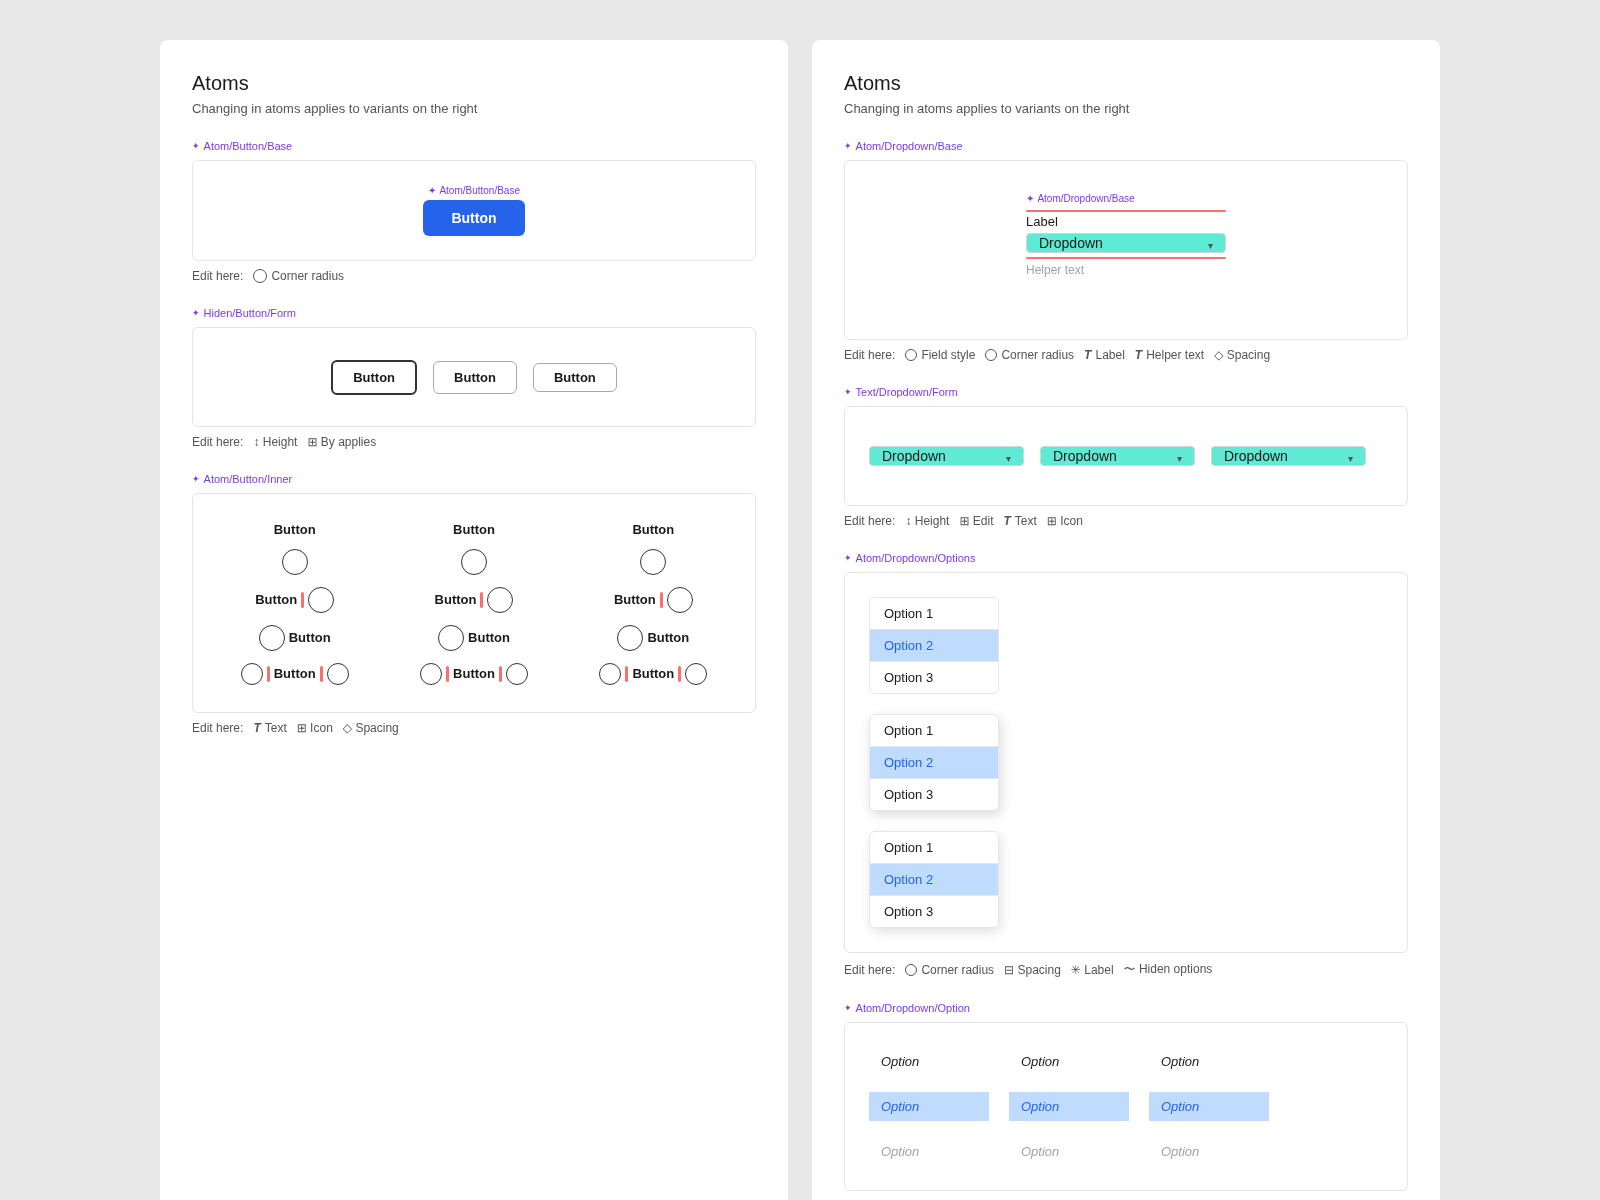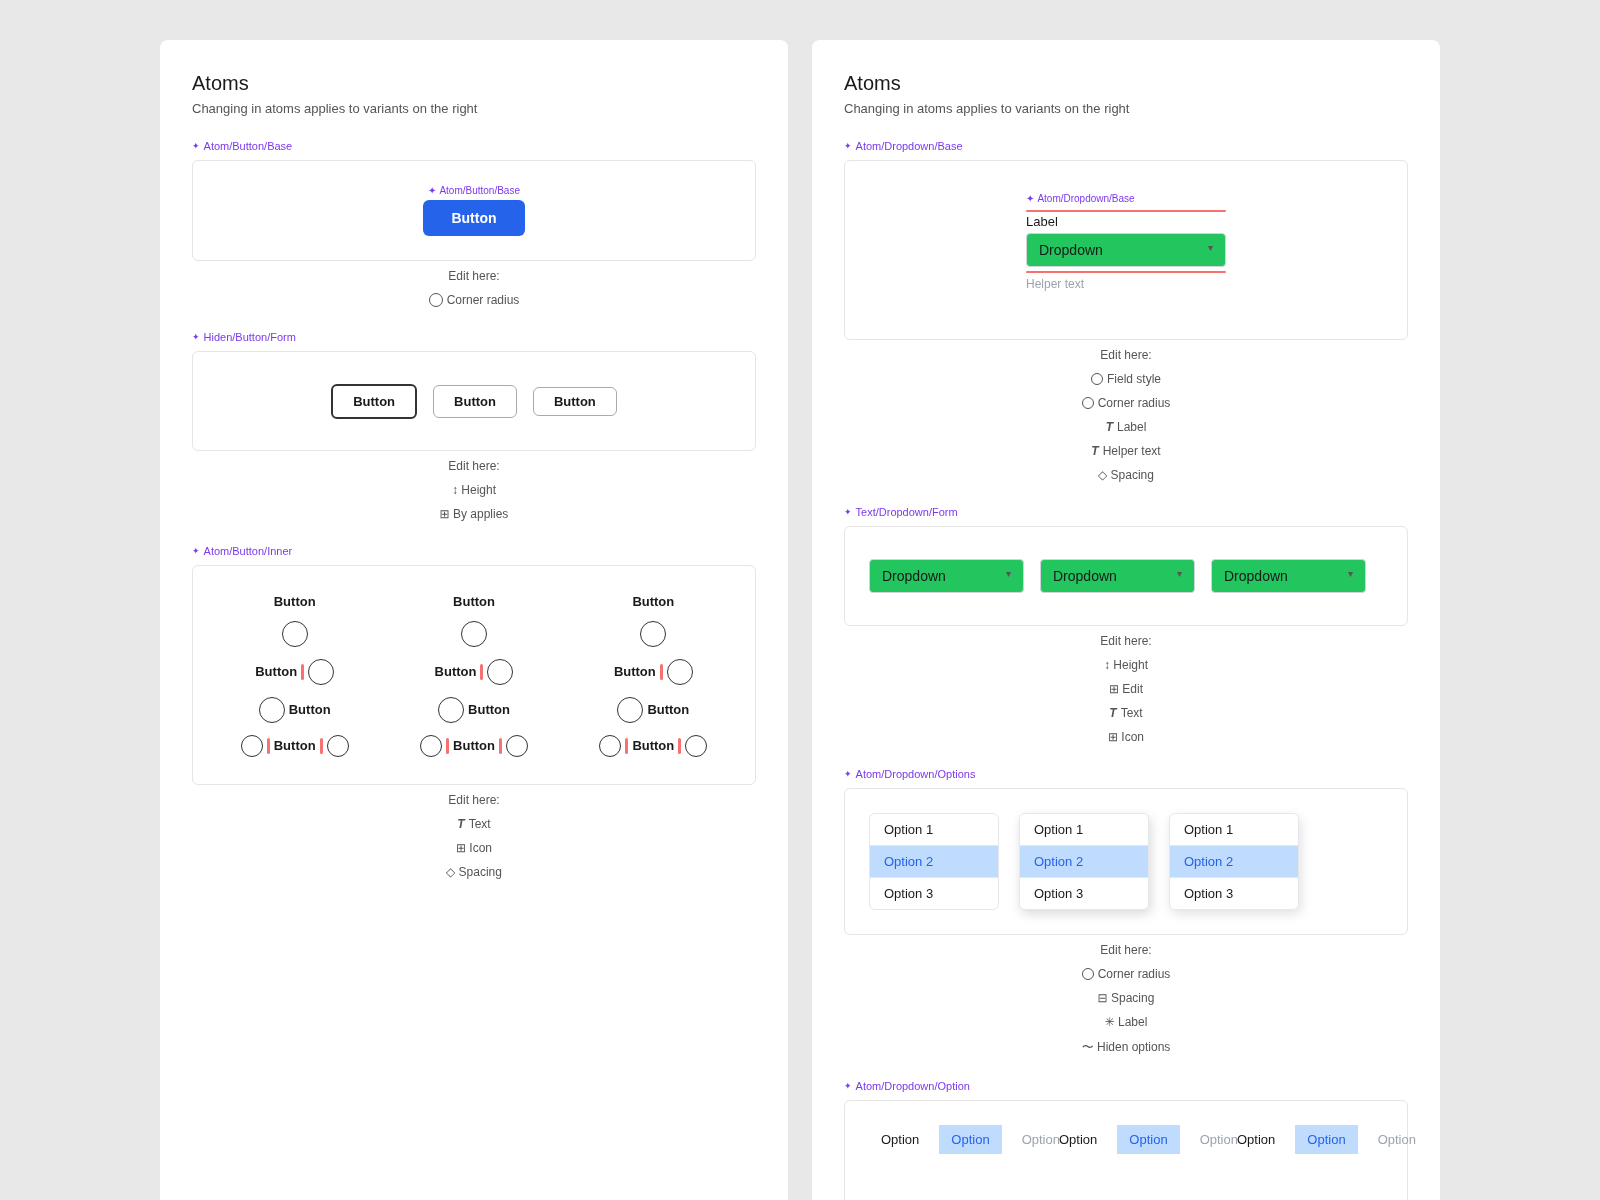--- a/index.html
+++ b/index.html
@@ -64,21 +64,20 @@
       min-height: 100px;
     }
     .edit-bar {
       font-size: 12px;
       color: #555;
       display: flex;
       align-items: center;
       gap: 10px;
       margin-bottom: 16px;
       flex-wrap: wrap;
-      flex-direction: column;
     }
     .edit-bar span { display: flex; align-items: center; gap: 4px; }
     
     .btn-primary {
       background: #2563eb;
       color: #fff;
       border: none;
       border-radius: 6px;
       padding: 10px 28px;
       font-size: 14px;
@@ -140,27 +139,27 @@
     }
     .icon-border-red {
       width: 3px; height: 16px;
       background: #f87171;
       display: inline-block;
       border-radius: 2px;
     }
     
     .dropdown-select {
       display: flex;
-      align-items: flex-start;
+      align-items: flex-end;
       justify-content: space-between;
       border: 1.5px solid #d1d5db;
       border-radius: 4px;
-      padding: 8px 12px;
+      padding: 1px 12px;
       font-size: 14px;
-      background: #22c55e;
+      background: #5eead4;
       cursor: pointer;
       min-width: 140px;
     }
     .dropdown-select .chevron { font-size: 10px; color: #555; }
     .dropdown-base-label { font-size: 13px; font-weight: 500; margin-bottom: 2px; }
     .dropdown-base-underline-top { height: 2px; background: #f87171; border-radius: 1px; margin-bottom: 0; }
     .dropdown-base-underline-bottom { height: 2px; background: #f87171; border-radius: 1px; margin-top: 0; }
     .dropdown-helper { font-size: 12px; color: #9ca3af; margin-top: 2px; }
     
     .options-list {
@@ -174,22 +173,23 @@
       font-size: 13px;
       cursor: pointer;
       color: #1a1a1a;
     }
     .option-item.selected-blue {
       background: #bfdbfe;
       color: #2563eb;
     }
     .option-col {
       display: flex;
-      flex-direction: row;
-      gap: 8px;
+      flex-direction: column;
+      gap: 16px;
+      font-style: italic;
     }
     .option-col-item {
       padding: 7px 12px;
       font-size: 13px;
       color: #1a1a1a;
     }
     .option-col-item.text-gray { color: #9ca3af; }
     .radio-glyph { 
       width: 14px; height: 14px; 
       border: 1.5px solid #555; 
@@ -376,21 +376,21 @@
         <span>Edit here:</span>
         <span>↕ Height</span>
         <span>⊞ Edit</span>
         <span><span class="t-glyph">T</span> Text</span>
         <span>⊞ Icon</span>
       </div>
     </div>
 
     <div class="section">
       <div class="atom-label">Atom/Dropdown/Options</div>
-      <div class="section-box" style="justify-content:flex-start;align-items:flex-start;gap:20px;">
+      <div class="section-box" style="justify-content:flex-start;align-items:flex-start;gap:20px;flex-direction:column;">
 
         <div class="options-list" style="min-width:130px;">
           <div class="option-item">Option 1</div>
           <hr class="divider">
           <div class="option-item selected-blue">Option 2</div>
           <hr class="divider">
           <div class="option-item">Option 3</div>
         </div>
 
         <div class="options-shadow" style="min-width:130px;">

